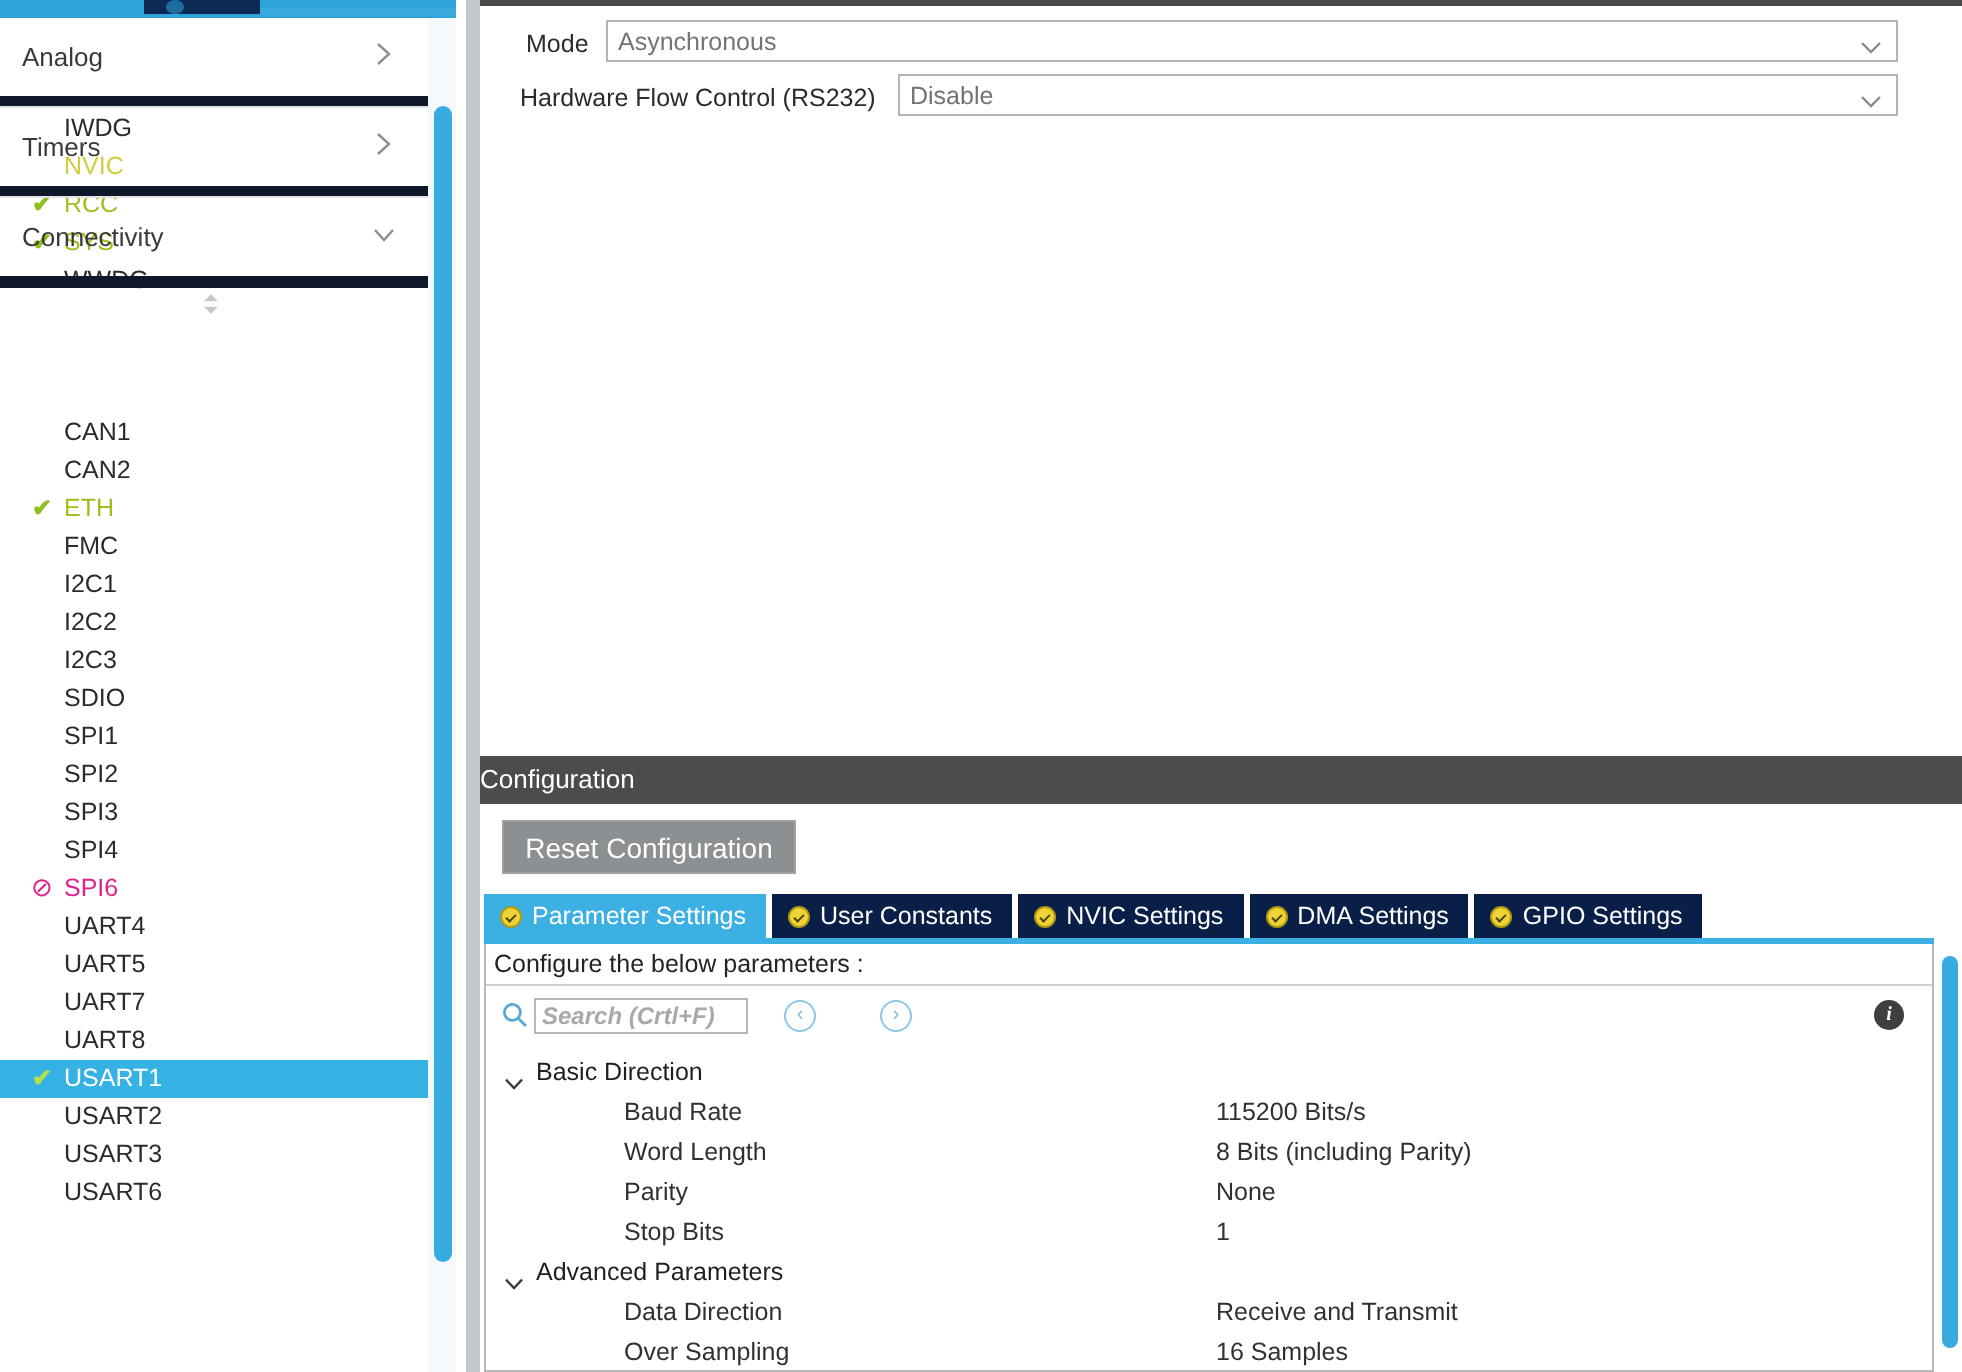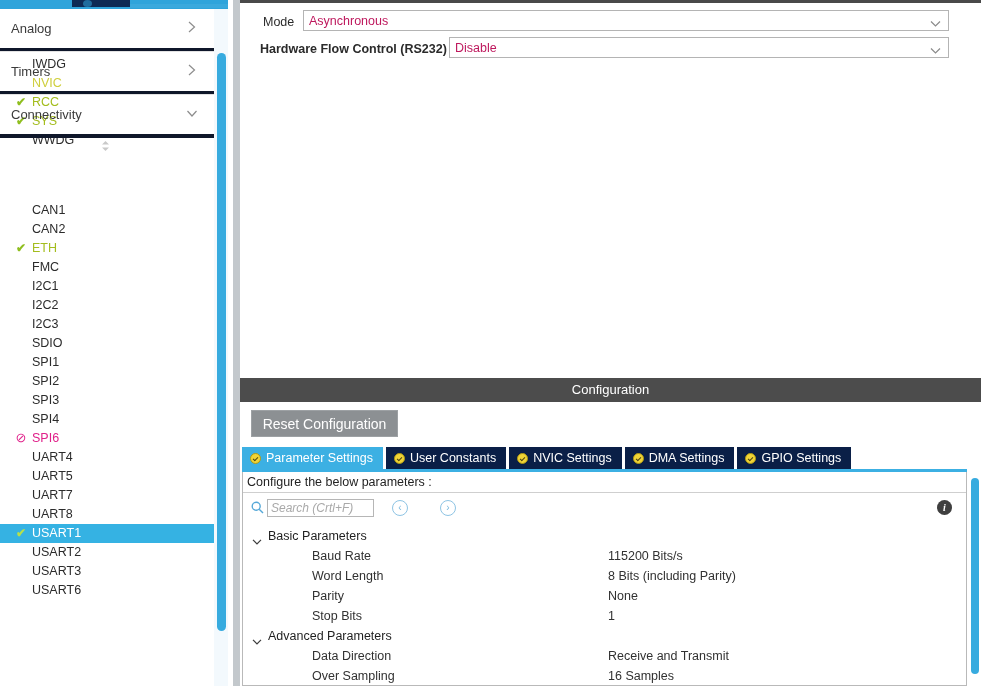--- a/index.html
+++ b/index.html
@@ -72,21 +72,21 @@
   .mark.ban {
     color: #e0218a;
     font-size: 13px;
     line-height: 18px;
   }
 
   
   .grp {
     height: 39px;
     border-top: 1px solid #e3e3e3;
-    border-bottom: 4px solid #0f172a;
+    border-bottom: 6px solid #0f172a;
     position: relative;
     margin-top: -1px;
     padding-left: 36px;
   }
   .grp-label {
     position: absolute; left: 11px; top: 12px;
     font-size: 13px;
     color: #3a3a3a;
   }
   .grp-arrow {
@@ -139,34 +139,34 @@
     white-space: nowrap;
   }
   .combo {
     position: absolute; top: 0; height: 21px;
     background: #ffffff;
     border: 1px solid #b4b4b4;
     box-sizing: border-box;
   }
   .combo-text {
     position: absolute; left: 5px; top: 3px;
-    font-size: 12.5px; color: #be185d;
+    font-size: 12.5px; color: #737373;
   }
   .combo-arrow {
     position: absolute; right: 7px; top: 6px;
     width: 11px; height: 8px; color: #8b8b8b;
   }
 
   
   .cfg-header {
     position: absolute; left: 0; right: 0; top: 378px; height: 24px;
     background: #4c4c4c;
     color: #ffffff;
     font-size: 13px;
-    text-align: center;
+    text-align: left;
     line-height: 24px;
   }
   .cfg-body {
     position: absolute; left: 0; right: 0; top: 402px; bottom: 0;
     background: #ffffff;
   }
   .reset-btn {
     position: absolute; left: 11px; top: 8px;
     width: 147px; height: 27px;
     background: #8c9093;
@@ -252,20 +252,21 @@
     width: 107px; height: 18px;
     border: 1px solid #b6b6b6;
     background: #ffffff;
     box-sizing: border-box;
     font-family: "Liberation Sans", sans-serif;
     font-size: 12px;
     font-style: italic;
     color: #a6a6a6;
     padding-left: 3px;
     outline: none;
+    font-weight: bold;
   }
   .search-input::placeholder { color: #a9a9a9; font-style: italic; opacity: 1; }
   .nav-btn {
     position: absolute; top: 7px;
     width: 16px; height: 16px;
     border-radius: 50%;
     border: 1px solid #8ec4e4;
     box-sizing: border-box;
     color: #7cb9de;
     font-size: 10px;
@@ -417,21 +418,21 @@
         <div class="combo" style="left:63px; right:32px;">
           <span class="combo-text">Asynchronous</span>
           <span class="combo-arrow">
             <svg width="11" height="8" viewBox="0 0 11 8">
                 <path d="M1 1.5 L5.5 6 L10 1.5" fill="none" stroke="currentColor" stroke-width="1.2"></path>
               </svg>
           </span>
         </div>
       </div>
       <div class="mode-row">
-        <span class="mode-label" style="left:20px;font-weight:bold;">Hardware Flow Control (RS232)</span>
+        <span class="mode-label" style="left:20px;">Hardware Flow Control (RS232)</span>
         <div class="combo" style="left:209px; right:32px;padding-left:24px;">
           <span class="combo-text">Disable</span>
           <span class="combo-arrow">
             <svg width="11" height="8" viewBox="0 0 11 8">
                 <path d="M1 1.5 L5.5 6 L10 1.5" fill="none" stroke="currentColor" stroke-width="1.2"></path>
               </svg>
           </span>
         </div>
       </div>
     </div>
@@ -456,21 +457,21 @@
           </span>
           <input class="search-input" type="text" placeholder="Search (Crtl+F)" style="">
           <div class="nav-btn nav-prev">‹</div>
           <div class="nav-btn nav-next">›</div>
           <div class="info-icon">i</div>
         </div>
 
         <div class="tree" id="param-tree">
             <div class="tree-group"><span class="twisty"><svg width="10" height="8" viewBox="0 0 10 8">
                   <path d="M1 1.8 L5 6 L9 1.8" fill="none" stroke="currentColor" stroke-width="1.2"></path>
-                </svg></span><span>Basic Parameters</span></div>
+                </svg></span><span>Basic Direction</span></div>
             <div class="tree-row">
               <span class="pname">Baud Rate</span>
               <span class="pval">115200 Bits/s</span>
             </div>
             <div class="tree-row">
               <span class="pname">Word Length</span>
               <span class="pval">8 Bits (including Parity)</span>
             </div>
             <div class="tree-row">
               <span class="pname">Parity</span>

